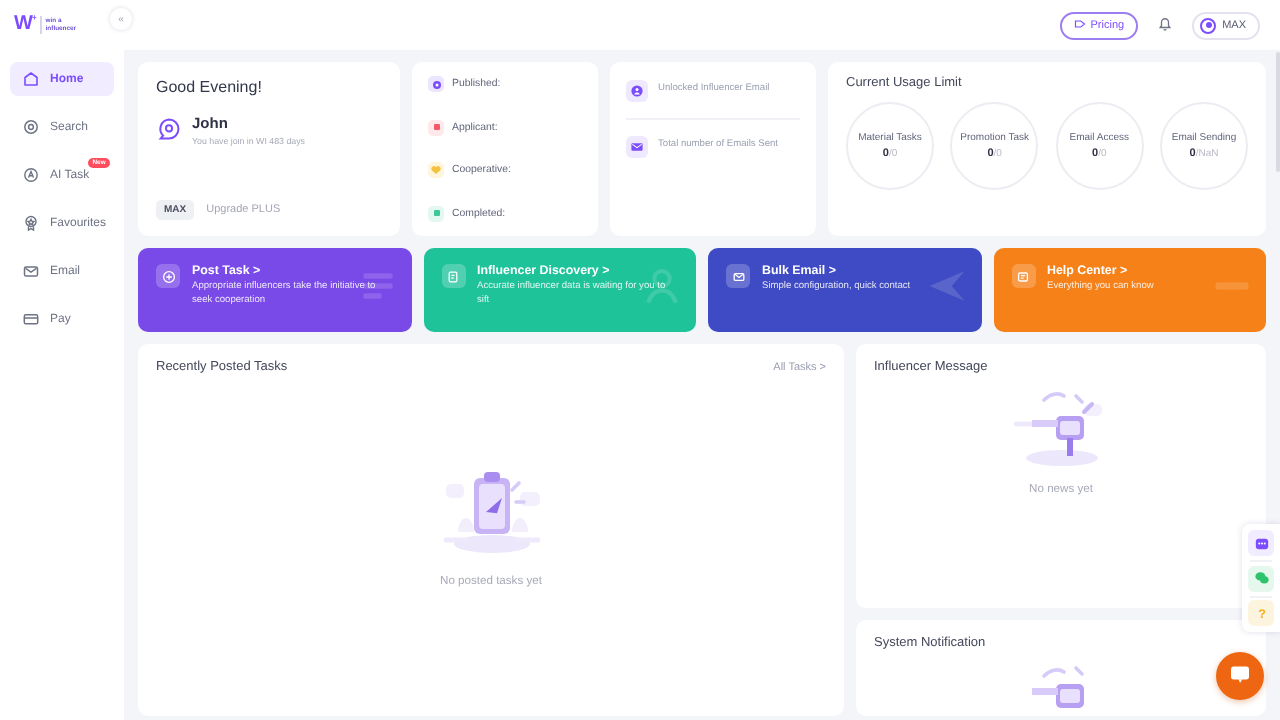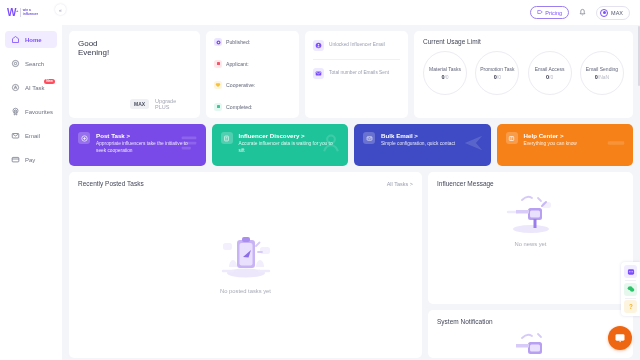--- a/index.html
+++ b/index.html
@@ -76,21 +76,21 @@
 
   
   #main {
     position: absolute; left: 62px; top: 25px; width: 578px; height: 335px;
     background: #f4f5f9; padding: 6px 7px 0 7px;
   }
   .row1 { display: flex; gap: 6px; height: 87px; }
   .card { background: #fff; border-radius: 5px; }
 
   
-  #greeting-card { width: 131px; padding: 8px 9px; display: flex; }
+  #greeting-card { width: 131px; padding: 8px 9px; display: flex; flex-direction: column; }
   .greet-title { font-size: 8px; color: #33374a; }
   .greet-user { display: flex; align-items: center; gap: 5px; margin-top: 9px; }
   .avatar-ico { width: 13px; height: 13px; flex: none; }
   .greet-name { font-size: 7.5px; font-weight: bold; color: #2f3245; line-height: 1.2; }
   .greet-sub { font-size: 4.4px; color: #a7aab8; margin-top: 1.5px; }
   .greet-foot { display: flex; align-items: center; gap: 6px; margin-top: auto; }
   .max-chip {
     background: #eff0f4; border-radius: 2.5px; padding: 2px 4px;
     font-size: 5px; font-weight: bold; color: #4a4e60;
   }
@@ -290,20 +290,32 @@
 <div id="collapse-btn">
   <span>«</span>
 </div>
 
 <div id="main">
 
   <div class="row1">
 
     <div class="card" id="greeting-card">
       <div class="greet-title">Good Evening!</div>
+      <div class="greet-user">
+        <span class="avatar-ico">
+          <svg width="13" height="13" viewBox="0 0 22 22" fill="none" stroke="#7c4dff" stroke-width="1.7">
+            <path d="M11 3a8 8 0 018 8c0 4.4-3.6 8-8 8H4l2-2.4A8 8 0 0111 3z"></path>
+            <circle cx="11" cy="10.5" r="2.6"></circle>
+          </svg>
+        </span>
+        <div>
+          <div class="greet-name">John</div>
+          <div class="greet-sub">You have join in WI 483 days</div>
+        </div>
+      </div>
       <div class="greet-foot">
         <span class="max-chip">MAX</span>
         <span class="upgrade-link">Upgrade PLUS</span>
       </div>
     </div>
 
     <div class="card" id="stats-card">
       <div class="stat-row">
         <span class="stat-sq" style="background:#ece5ff">
           <svg width="5" height="5" viewBox="0 0 10 10">

